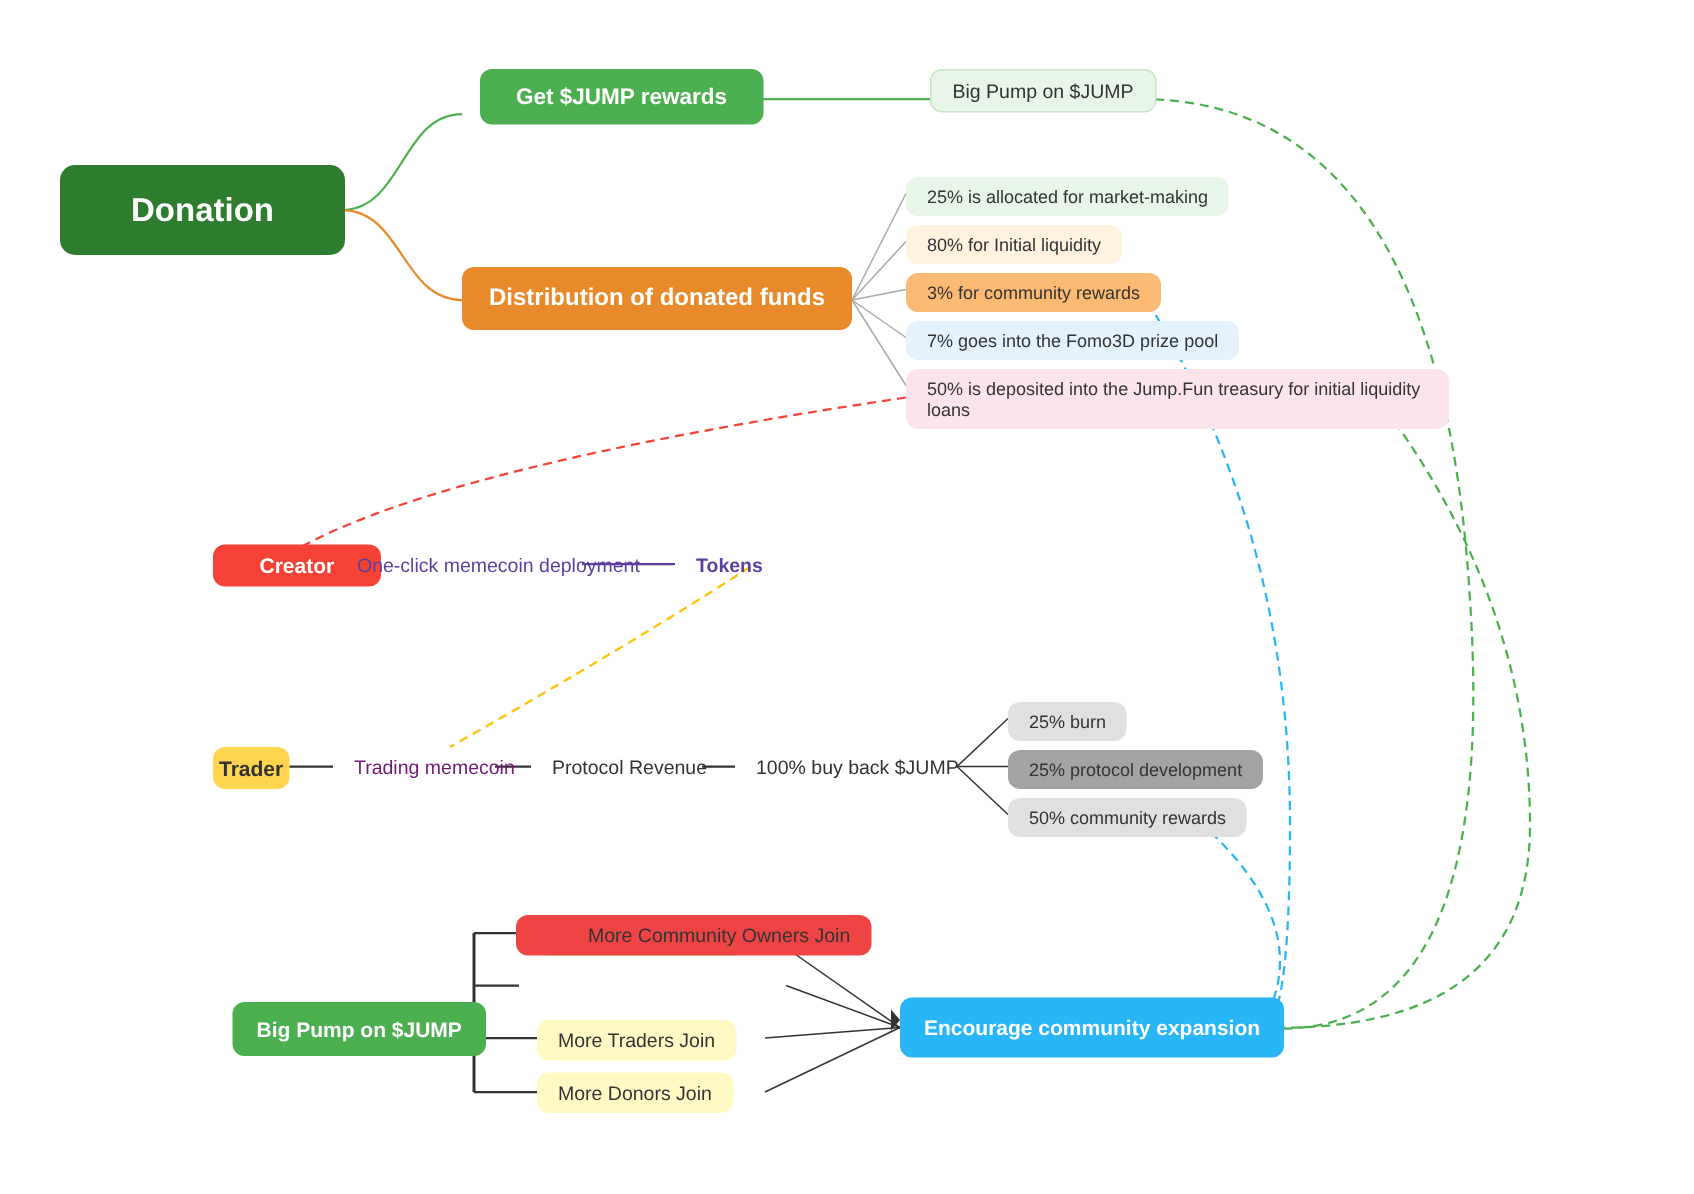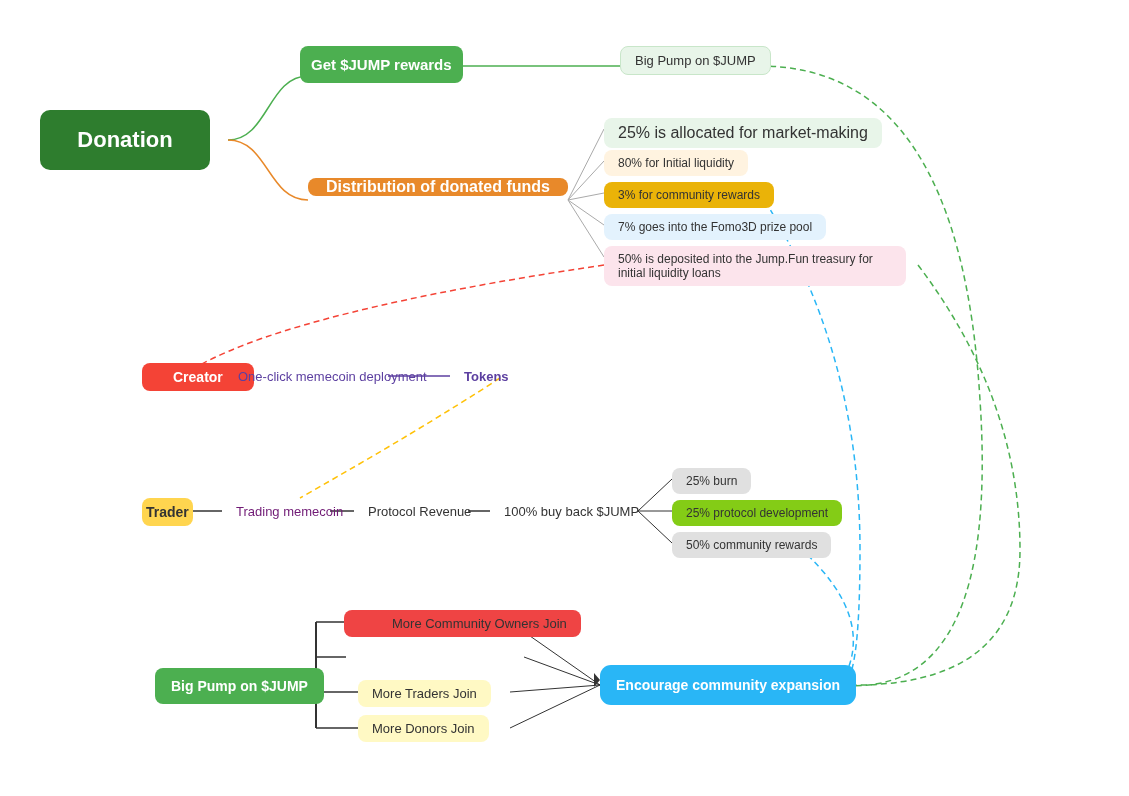--- a/index.html
+++ b/index.html
@@ -30,86 +30,86 @@
       justify-content: center;
     }
     .node-donation {
       background: #2e7d2e;
       color: #fff;
       font-size: 22px;
       font-weight: 700;
       padding: 16px 28px;
       border-radius: 10px;
       left: 40px; top: 110px;
-      width: 170px;
+      width: 190px;
       height: 60px;
     }
     .node-get-jump {
       background: #4caf50;
       color: #fff;
-      left: 300px; top: 46px;
-      padding: 10px 11px;
+      left: 320px; top: 46px;
+      padding: 10px 24px;
       font-size: 15px;
     }
     .node-big-pump-top {
       background: #e8f5e9;
       color: #333;
       border: 1px solid #c8e6c9;
       left: 620px; top: 46px;
       font-size: 13px;
       font-weight: 500;
     }
     .node-distribution {
       background: #e8892a;
       color: #fff;
       left: 308px; top: 178px;
-      padding: 0 18px;
+      padding: 12px 18px;
       font-size: 16px;
       font-weight: 700;
       white-space: normal;
       width: 260px;
       text-align: center;
     }
     .node-25-market {
       background: #e8f5e9;
       color: #333;
       left: 604px; top: 118px;
-      font-size: 16px;
+      font-size: 12px;
       font-weight: 500;
       align-items: center;
     }
     .node-15-liquidity {
       background: #fff3e0;
       color: #333;
       left: 604px; top: 150px;
       font-size: 12px;
       font-weight: 500;
     }
     .node-3-community {
-      background: #eab308;
+      background: #fdba74;
       color: #333;
       left: 604px; top: 182px;
       font-size: 12px;
       font-weight: 500;
     }
     .node-7-fomo {
       background: #e3f2fd;
       color: #333;
       left: 604px; top: 214px;
       font-size: 12px;
       font-weight: 500;
     }
     .node-50-treasury {
       background: #fce4ec;
       color: #333;
       left: 604px; top: 246px;
       font-size: 12px;
       font-weight: 500;
       white-space: normal;
-      width: 302px;
+      width: 362px;
     }
     .node-creator {
       background: #f44336;
       color: #fff;
       left: 142px; top: 363px;
       padding: 6px 31px;
     }
     .node-one-click {
       color: #5c3fa0;
       background: transparent;
@@ -154,21 +154,21 @@
       align-items: flex-end;
     }
     .node-25-burn {
       background: #e0e0e0;
       color: #333;
       left: 672px; top: 468px;
       font-size: 12px;
       font-weight: 500;
     }
     .node-25-protocol {
-      background: #84cc16;
+      background: #a3a3a3;
       color: #333;
       left: 672px; top: 500px;
       font-size: 12px;
       font-weight: 500;
     }
     .node-50-rewards {
       background: #e0e0e0;
       color: #333;
       left: 672px; top: 532px;
       font-size: 12px;
@@ -210,21 +210,20 @@
       font-size: 13px;
       font-weight: 500;
     }
     .node-encourage {
       background: #29b6f6;
       color: #fff;
       left: 600px; top: 665px;
       padding: 12px 16px;
       font-size: 14px;
       font-weight: 600;
-      border-radius: 11px;
     }
   </style>
 </head>
 <body>
 
 <svg class="connections">
 
   <path d="M 228 140 C 268 140 268 76 308 76" stroke="#4caf50" stroke-width="1.5" fill="none"></path>
 
   <path d="M 228 140 C 268 140 268 200 308 200" stroke="#e8892a" stroke-width="1.5" fill="none"></path>

